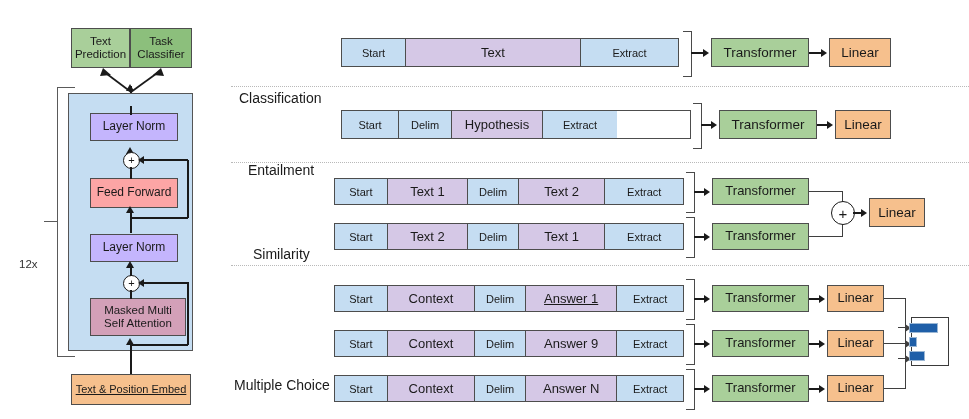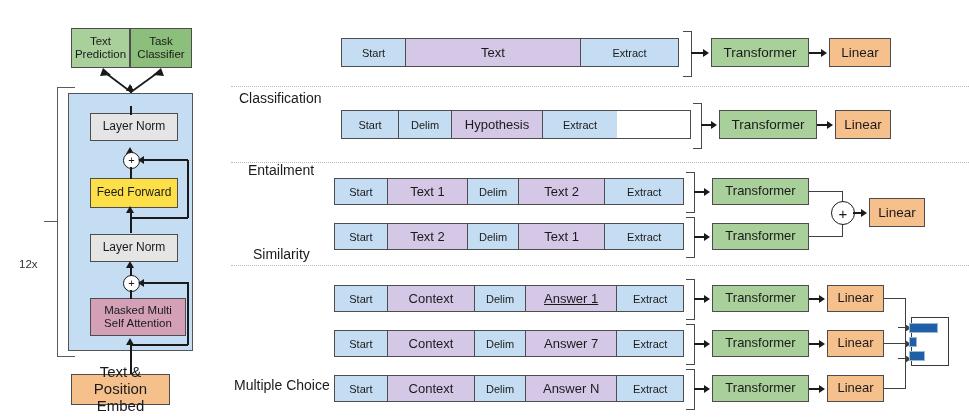--- a/index.html
+++ b/index.html
@@ -9,23 +9,23 @@
 
   
   .box{position:absolute;box-sizing:border-box;border:1.4px solid #4d4d4d;
        display:flex;align-items:center;justify-content:center;text-align:center;
        line-height:1.12;}
 
   .c-green  {background:#a9cf9a;}
   .c-green2 {background:#8cbf7c;}
   .c-blue   {background:#c5ddf2;}
   .c-bluebox{background:#c5ddf2;border-color:#555;}
-  .c-purple {background:#e5e5e5;}
+  .c-purple {background:#c4b5fd;}
   .c-lav    {background:#d5c8e6;}
-  .c-yellow {background:#fde047;}
+  .c-yellow {background:#fca5a5;}
   .c-pink   {background:#d3a0b8;}
   .c-orange {background:#f6c08d;align-items:center;}
 
   .label{position:absolute;white-space:nowrap;margin-top:44px;}
 
   
   .vline{position:absolute;background:#1a1a1a;width:1.6px;}
   .hline{position:absolute;background:#1a1a1a;height:1.6px;}
   .gline{position:absolute;background:#5a5a5a;}
   .gv{width:1.4px;}
@@ -140,21 +140,21 @@
   <div class="vline" style="left:130px;top:290px;height:9px;"></div>
 
   <div class="vline" style="left:187px;top:282px;height:63px;"></div>
   <div class="hline" style="left:131px;top:344px;width:57px;"></div>
   <div class="hline" style="left:142px;top:282px;width:46px;"></div>
   <div class="arrow-left" style="left:138px;top:279px;"></div>
 
   <div class="vline" style="left:130px;top:345px;height:30px;"></div>
   <div class="arrow-up" style="left:126px;top:338px;"></div>
 
-  <div class="box c-orange" style="left:71px;top:374px;width:99px;height:31px;font-size:15px;">
+  <div class="box c-orange" style="left:71px;top:374px;width:120px;height:31px;font-size:11px;text-decoration:underline;">
     <span>Text &amp; Position Embed</span>
   </div>
 </div>
 
 <div class="dotted" style="left:231px;top:86px;width:738px;"></div>
 <div class="dotted" style="left:231px;top:162px;width:738px;"></div>
 <div class="dotted" style="left:231px;top:265px;width:738px;"></div>
 
 <div class="label" style="left:239px;top:46px;font-size:14px;">Classification</div>
 
@@ -260,21 +260,21 @@
 <div class="hline" style="left:809px;top:298px;width:12px;"></div>
 <div class="arrow-right" style="left:819px;top:294.5px;"></div>
 <div class="box c-orange" style="left:827px;top:285px;width:57px;height:27px;font-size:13px;">
   <span>Linear</span>
 </div>
 
 <div class="strip" style="left:334px;top:330px;width:350px;height:27px;font-size:11px;">
   <div class="c-blue" style="width:53px;">Start</div>
   <div class="c-lav" style="width:88px;font-size:13px;">Context</div>
   <div class="c-blue" style="width:51px;">Delim</div>
-  <div class="c-lav" style="width:92px;font-size:13px;">Answer 7</div>
+  <div class="c-lav" style="width:92px;font-size:13px;">Answer 9</div>
   <div class="c-blue" style="width:66px;">Extract</div>
 </div>
 <div class="brk" style="left:686px;top:324px;width:8px;height:39px;"></div>
 <div class="hline" style="left:694px;top:343px;width:12px;"></div>
 <div class="arrow-right" style="left:704px;top:339.5px;"></div>
 <div class="box c-green" style="left:712px;top:330px;width:97px;height:27px;font-size:13px;">
   <span>Transformer</span>
 </div>
 <div class="hline" style="left:809px;top:343px;width:12px;"></div>
 <div class="arrow-right" style="left:819px;top:339.5px;"></div>

